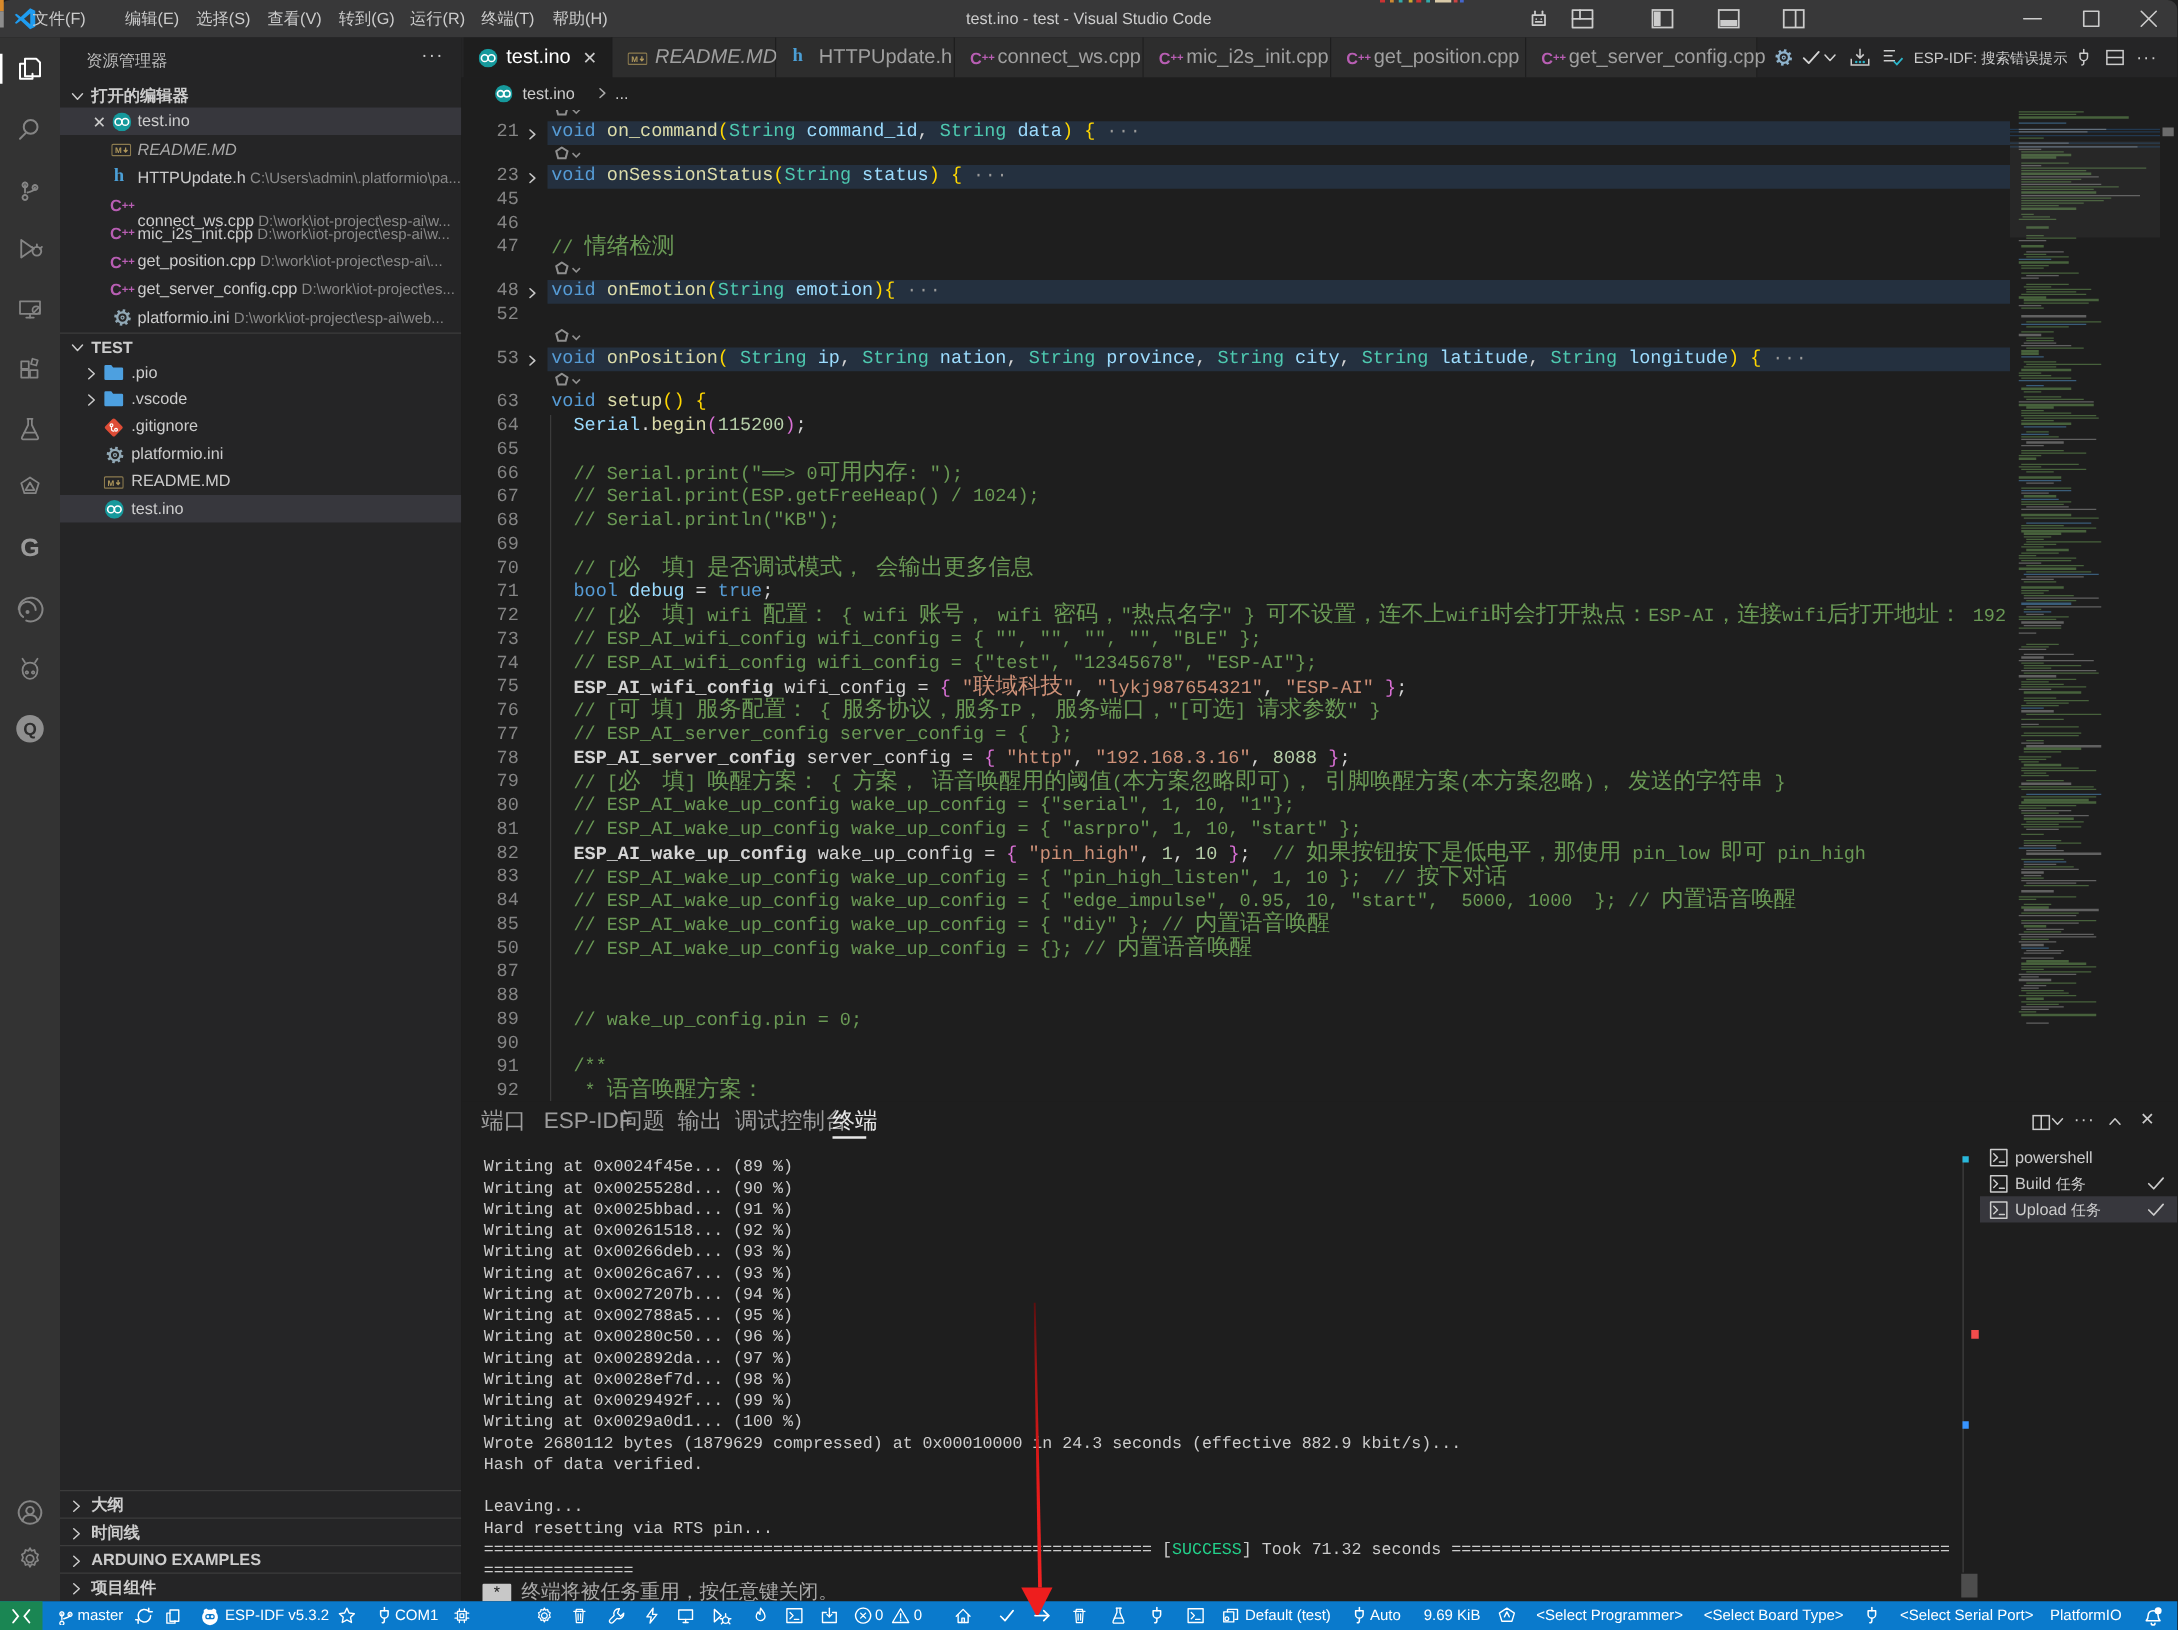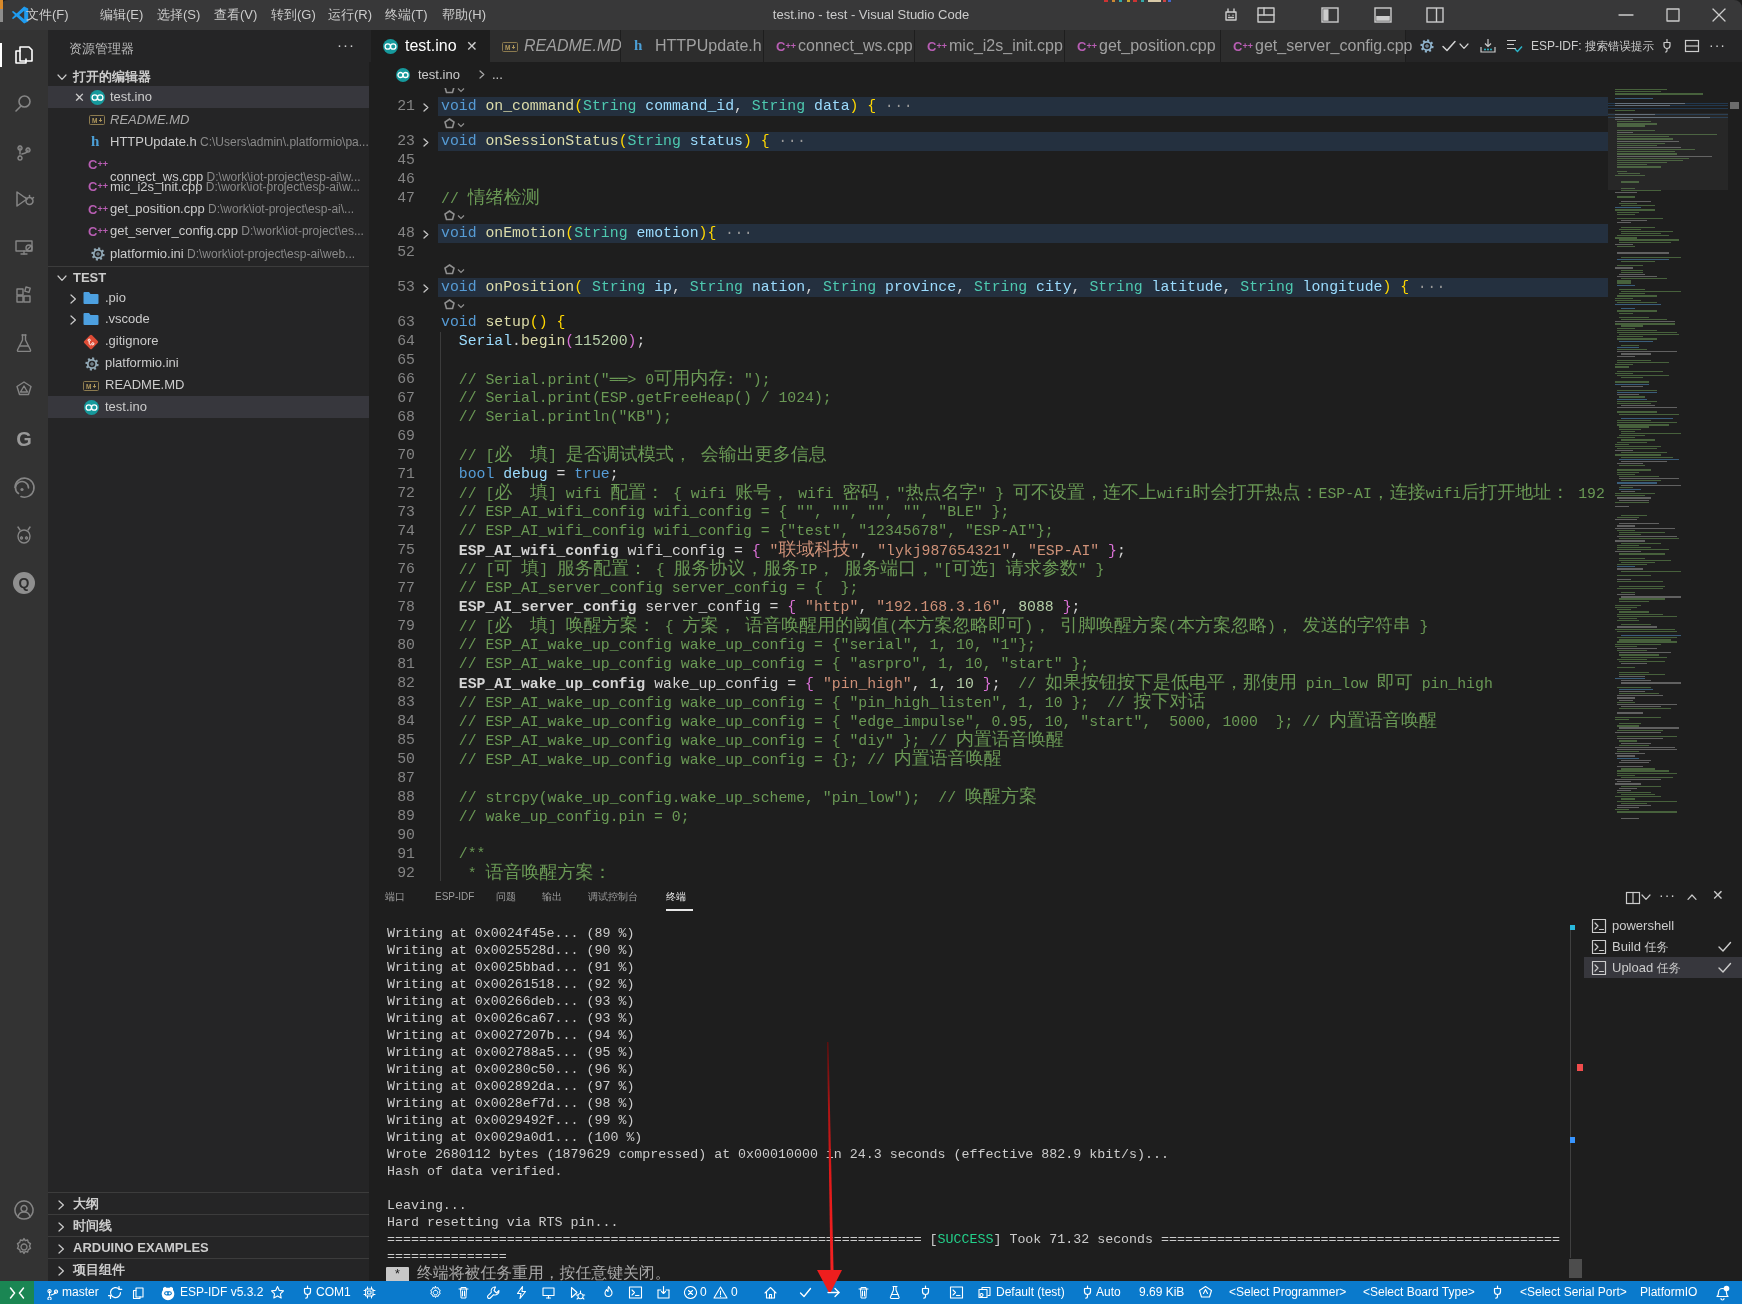--- a/index.html
+++ b/index.html
@@ -18,21 +18,21 @@
 .irow{position:absolute;left:74px;height:16px;line-height:16px;color:#8a8a8a;}
 .lnum{position:absolute;left:0;width:46px;text-align:right;height:19px;line-height:19px;font-family:"Liberation Mono",monospace;font-size:14.8px;color:#858585;}
 .hl{position:absolute;left:69px;width:1170px;height:19px;background:#24303f;}
 .kw{color:#569cd6}.fn{color:#dcdcaa}.ty{color:#4ec9b0}.va{color:#9cdcfe}.st{color:#ce9178}
 .nu{color:#b5cea8}.cm{color:#6a9955}.wh{color:#d4d4d4}.b1{color:#ffd700}.b2{color:#da70d6}
 .bold{font-weight:bold}
 .cjk{font-size:18px;letter-spacing:0;}
 .tcjk{font-size:15.85px;}
 #minimap{left:1608px;top:88px;width:120px;height:793px;background:#1e1e1e;overflow:hidden;}
 #panel{left:369px;top:881px;width:1373px;height:400px;background:#1e1e1e;overflow:hidden;}
-.ptab{position:absolute;top:0;height:31px;line-height:31px;font-size:10px;color:#9d9d9d;}
+.ptab{position:absolute;top:0;height:31px;line-height:31px;font-size:18px;color:#9d9d9d;}
 .trow{position:absolute;left:18px;height:17px;line-height:17px;font-family:"Liberation Mono",monospace;font-size:13.3px;white-space:pre;color:#cccccc;}
 #statusbar{left:0;top:1281px;width:1742px;height:23px;background:#0a7acc;color:#ffffff;font-size:12px;}
 .sbi{position:absolute;top:0;height:23px;line-height:23px;white-space:nowrap;color:#ffffff;}
 .sep{position:absolute;left:48px;width:321px;height:1px;background:#3c3c3c;}
 .shead{position:absolute;left:48px;width:321px;height:22px;color:#cccccc;font-weight:bold;font-size:13px;line-height:22px;}
 .srow{position:absolute;left:48px;width:321px;height:22px;line-height:22px;font-size:13px;color:#cccccc;white-space:nowrap;overflow:hidden;}
 .dim{color:#8a8a8a;font-size:12px;}
 </style></head>
 <body>
 <div id="titlebar" class="abs"></div>
@@ -463,21 +463,20 @@
     <div class="crow" style="left:72px;top:605.1px;"><span class="cm">  // ESP_AI_wake_up_config wake_up_config = { "pin_high_listen", 1, 10 };  // <span class="cjk">按下对话</span></span></div>
     <div class="lnum" style="top:624.1px;">84</div>
     <div class="crow" style="left:72px;top:624.1px;"><span class="cm">  // ESP_AI_wake_up_config wake_up_config = { "edge_impulse", 0.95, 10, "start",  5000, 1000  }; // <span class="cjk">内置语音唤醒</span></span></div>
     <div class="lnum" style="top:643.1px;">85</div>
     <div class="crow" style="left:72px;top:643.1px;"><span class="cm">  // ESP_AI_wake_up_config wake_up_config = { "diy" }; // <span class="cjk">内置语音唤醒</span></span></div>
     <div class="lnum" style="top:662.1px;">50</div>
     <div class="crow" style="left:72px;top:662.1px;"><span class="cm">  // ESP_AI_wake_up_config wake_up_config = {}; // <span class="cjk">内置语音唤醒</span></span></div>
     <div class="lnum" style="top:681.1px;">87</div>
     <div class="crow" style="left:72px;top:720px;"><span class="cm">  // wake_up_config.pin = 0;</span></div>
     <div class="lnum" style="top:700.1px;">88</div>
-    <div class="crow" style="left:72px;top:700.1px;"><span class="cm">  // strcpy(wake_up_config.wake_up_scheme, "pin_low");  // <span class="cjk">唤醒方案</span></span></div>
     <div class="lnum" style="top:719.1px;">89</div>
     <div class="lnum" style="top:738.1px;">90</div>
     <div class="lnum" style="top:757.1px;">91</div>
     <div class="crow" style="left:72px;top:757.1px;"><span class="cm">  /**</span></div>
     <div class="lnum" style="top:776.1px;">92</div>
     <div class="crow" style="left:72px;top:776.1px;"><span class="cm">   * <span class="cjk">语音唤醒方案：</span></span></div>
     <div class="irow" style="top:-6.9px;"><svg width="13" height="13" viewBox="0 0 13 13" style="vertical-align:-2px;">
         <path d="M6.5 1 L11 4 L9.5 9.5 L3.5 9.5 L2 4 Z" fill="none" stroke="#8f8f8f" stroke-width="1.6"></path>
       </svg><svg width="10" height="10" viewBox="0 0 10 10" style="vertical-align:-1px;">
         <path d="M2 3.5 L5 6.5 L8 3.5" stroke="#8f8f8f" stroke-width="1.2" fill="none"></path>

